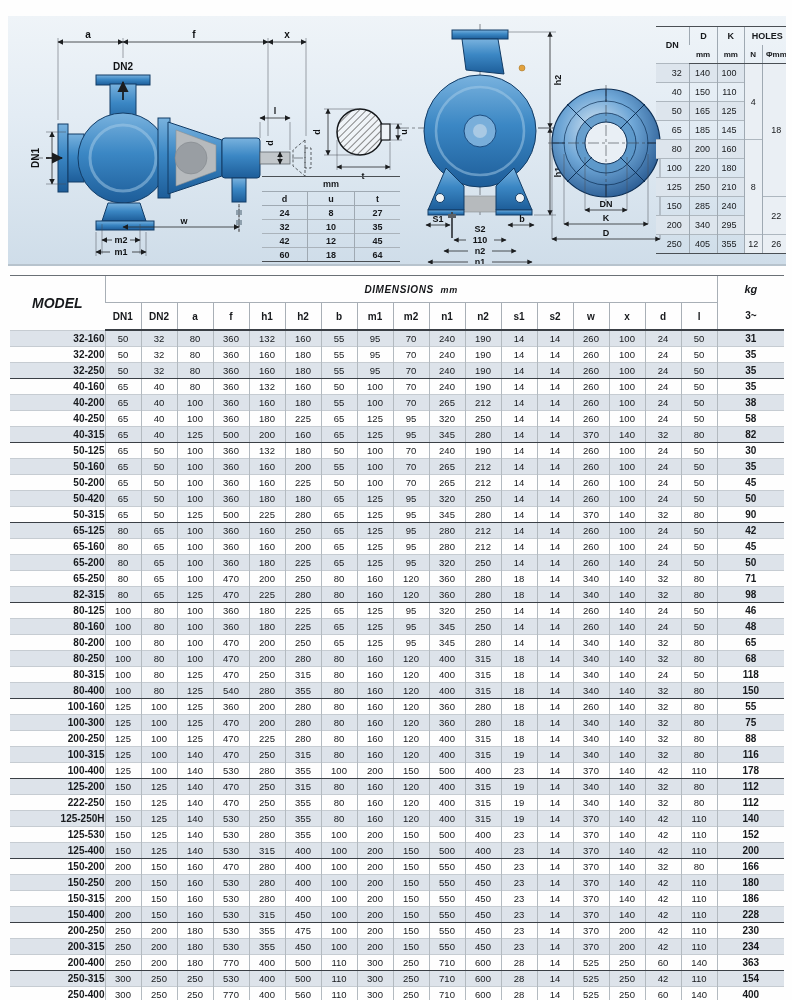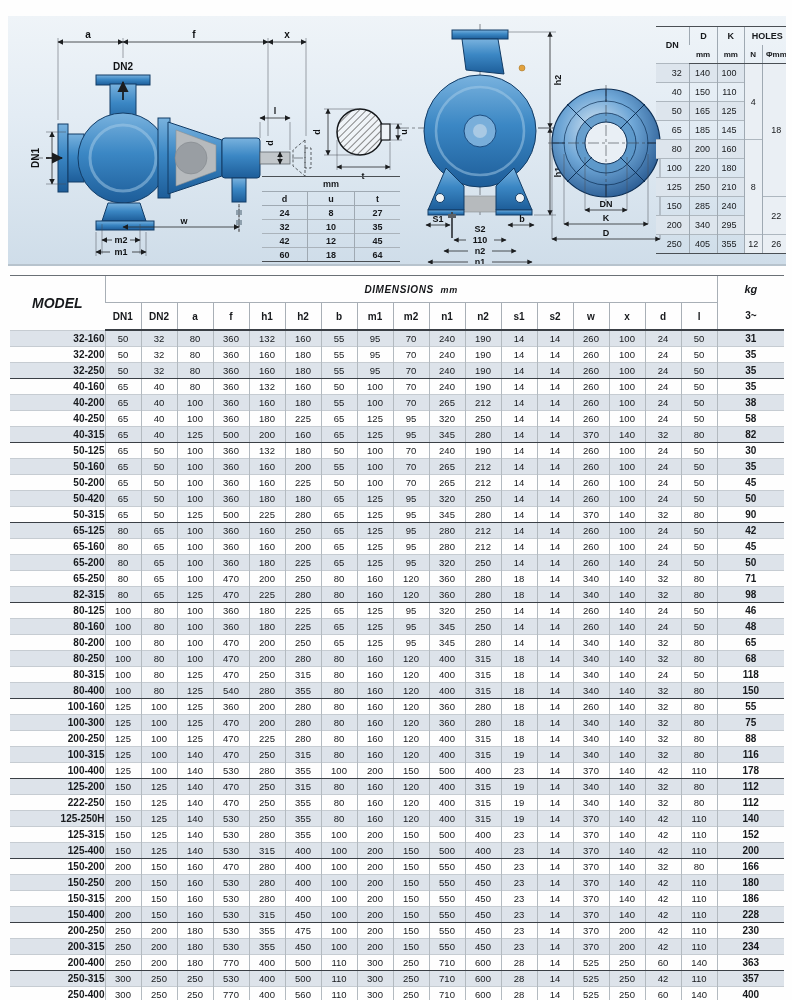--- a/index.html
+++ b/index.html
@@ -1079,21 +1079,21 @@
           <td>315</td>
           <td>19</td>
           <td>14</td>
           <td>370</td>
           <td>140</td>
           <td>42</td>
           <td>110</td>
           <td class="kgcol">140</td>
         </tr>
         <tr class="">
-          <td class="model">125-315</td>
+          <td class="model">125-530</td>
           <td>150</td>
           <td>125</td>
           <td>140</td>
           <td>530</td>
           <td>280</td>
           <td>355</td>
           <td>100</td>
           <td>200</td>
           <td>150</td>
           <td>500</td>
@@ -1286,21 +1286,21 @@
           <td>300</td>
           <td>250</td>
           <td>710</td>
           <td>600</td>
           <td>28</td>
           <td>14</td>
           <td>525</td>
           <td>250</td>
           <td>42</td>
           <td>110</td>
-          <td class="kgcol">357</td>
+          <td class="kgcol">154</td>
         </tr>
         <tr class="">
           <td class="model">250-400</td>
           <td>300</td>
           <td>250</td>
           <td>250</td>
           <td>770</td>
           <td>400</td>
           <td>560</td>
           <td>110</td>

